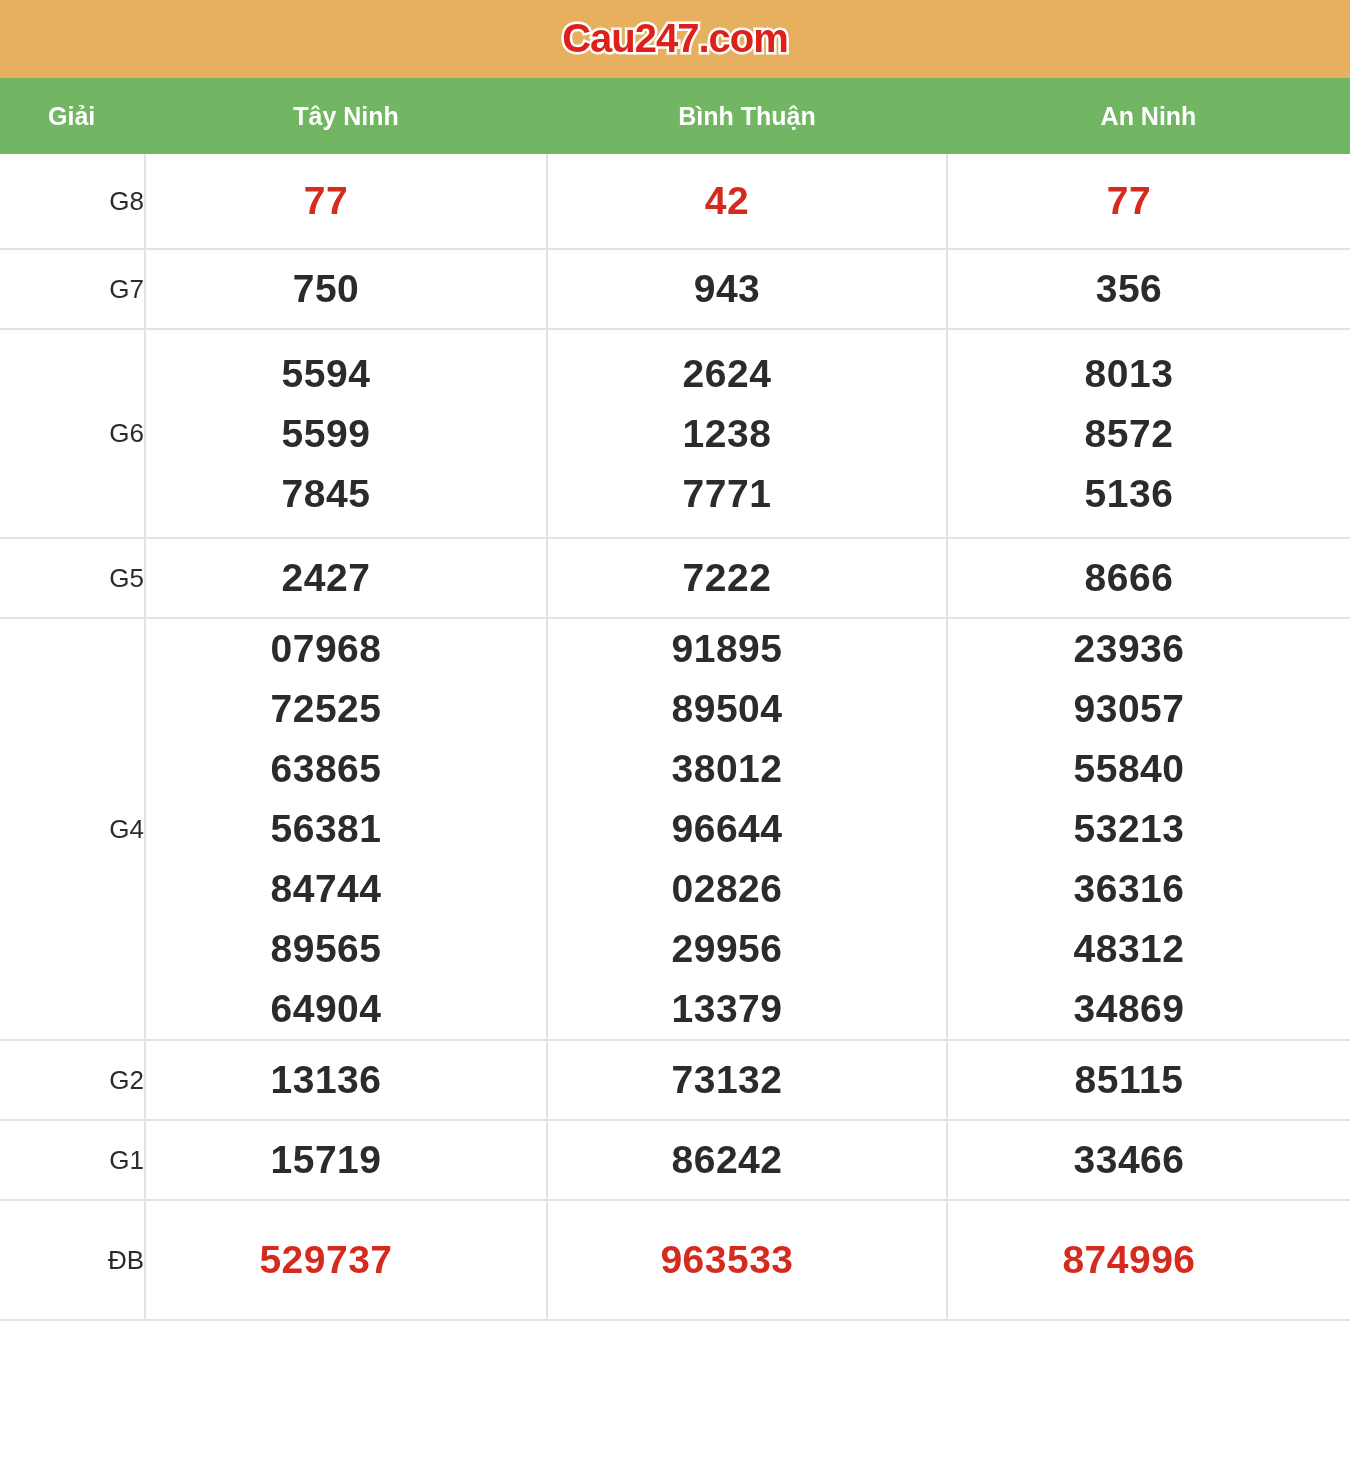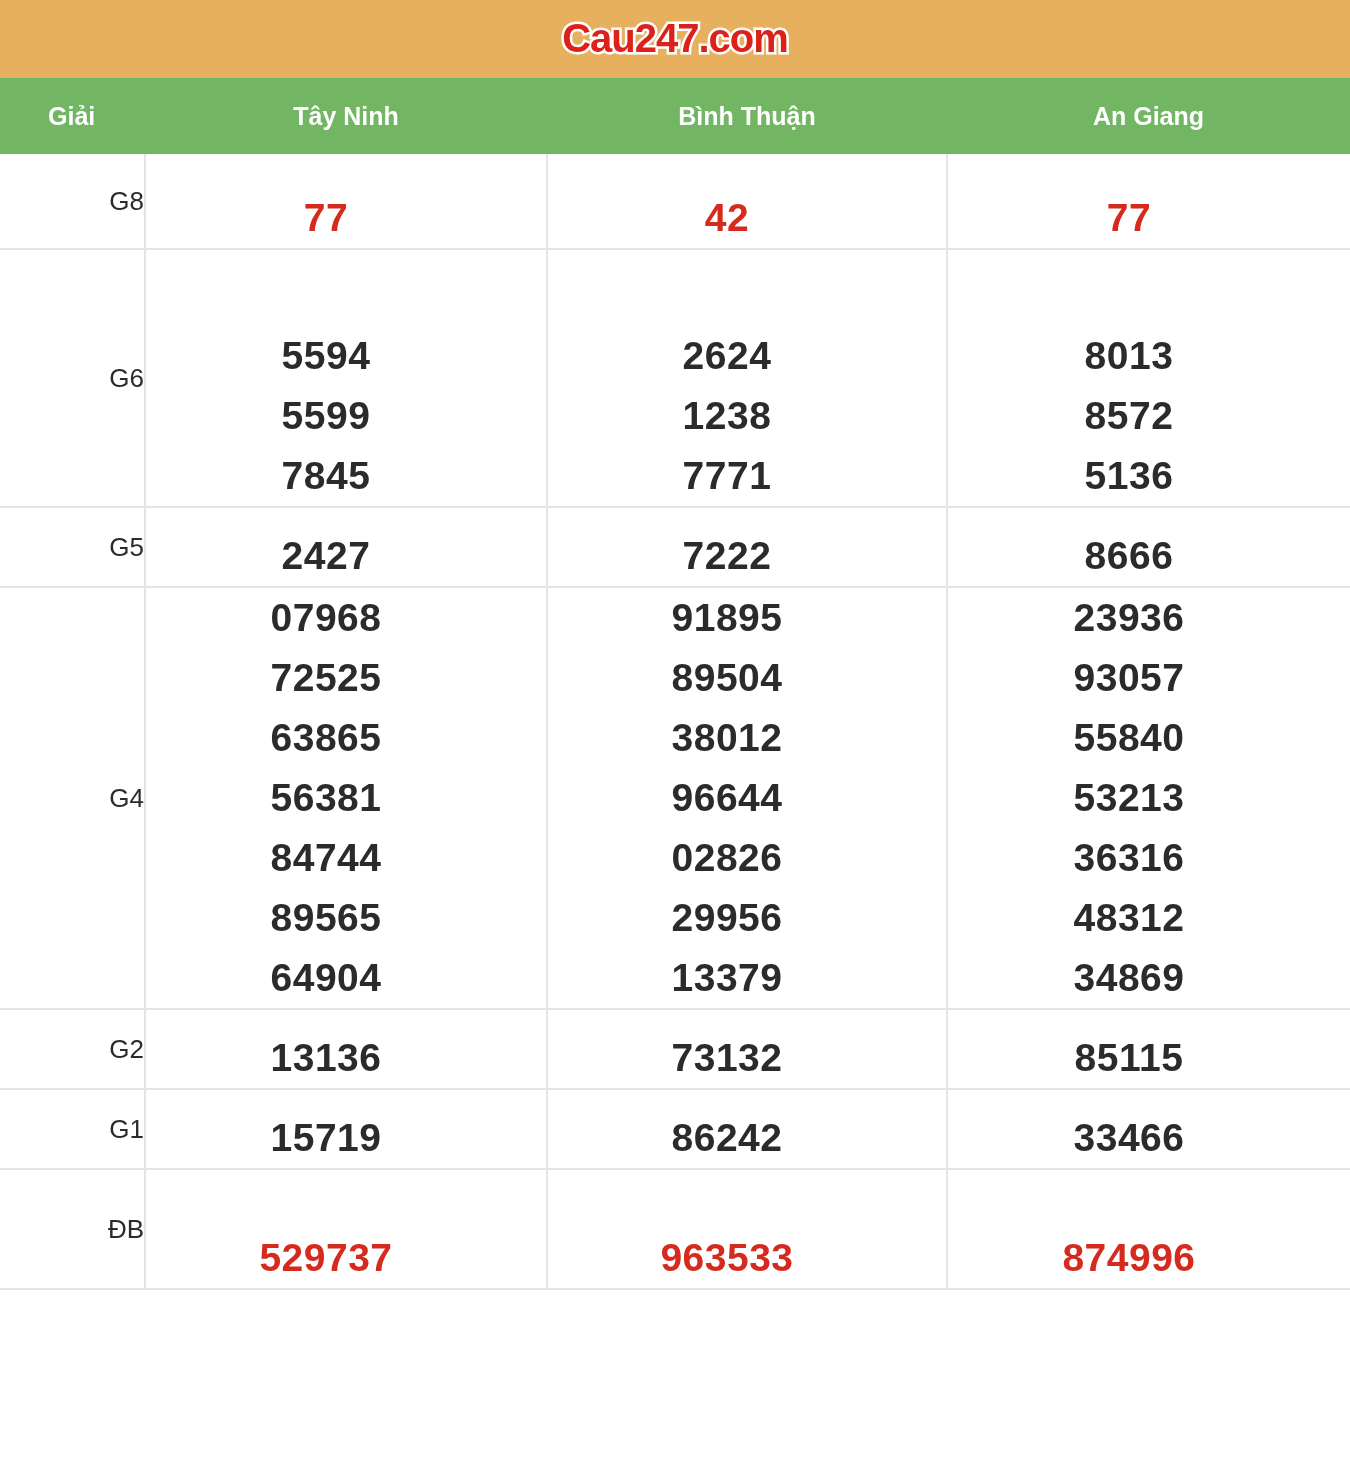--- a/index.html
+++ b/index.html
@@ -112,27 +112,27 @@
     letter-spacing: 0.5px;
     display: block;
     transform: translateX(-20px);
   }
 
   .num.red { color: #d52b1e; }
 
   
   tr.r-single td { height: 80px; }
   tr.r-g8 td     { height: 95px; }
-  tr.r-g6 td     { height: 258px; }
+  tr.r-g6 td     { height: 209px; }
   tr.r-g5 td     { height: 80px; }
   tr.r-g4 td     { height: 386px; }
   tr.r-g3 td     { height: 138px; }
   tr.r-db td     { height: 120px; }
 
-  .num-stack { display: flex; flex-direction: column; justify-content: flex-end; height: 100%; }
+  .num-stack { display: flex; flex-direction: column; justify-content: center; height: 100%; }
 </style>
 </head>
 <body>
 
 <div class="page">
 
   <div class="title-bar">
     <span class="logo">Cau247.com</span>
   </div>
 
@@ -141,39 +141,57 @@
       <col class="c-prize">
         <col class="c-tn">
         <col class="c-bt">
         <col class="c-ag">
     </colgroup>
     <thead>
       <tr>
         <th class="prize-head">Giải</th>
         <th class="prov-head">Tây Ninh</th>
         <th class="prov-head">Bình Thuận</th>
-        <th class="prov-head">An Giang</th>
+        <th class="prov-head">An Ninh</th>
       </tr>
     </thead>
     <tbody id="tbody">
         <tr class="r-g8">
           <td class="prize-label">G8</td>
           <td class="nums">
             <div class="num-stack">
               <span class="num red">77</span>
             </div>
           </td>
           <td class="nums">
             <div class="num-stack">
               <span class="num red">42</span>
             </div>
           </td>
           <td class="nums">
             <div class="num-stack">
               <span class="num red">77</span>
+            </div>
+          </td>
+        </tr>
+        <tr class="r-single">
+          <td class="prize-label">G7</td>
+          <td class="nums">
+            <div class="num-stack">
+              <span class="num">750</span>
+            </div>
+          </td>
+          <td class="nums">
+            <div class="num-stack">
+              <span class="num">943</span>
+            </div>
+          </td>
+          <td class="nums">
+            <div class="num-stack">
+              <span class="num">356</span>
             </div>
           </td>
         </tr>
         <tr class="r-g6">
           <td class="prize-label">G6</td>
           <td class="nums">
             <div class="num-stack">
               <span class="num">5594</span>
               <span class="num">5599</span>
               <span class="num">7845</span>

